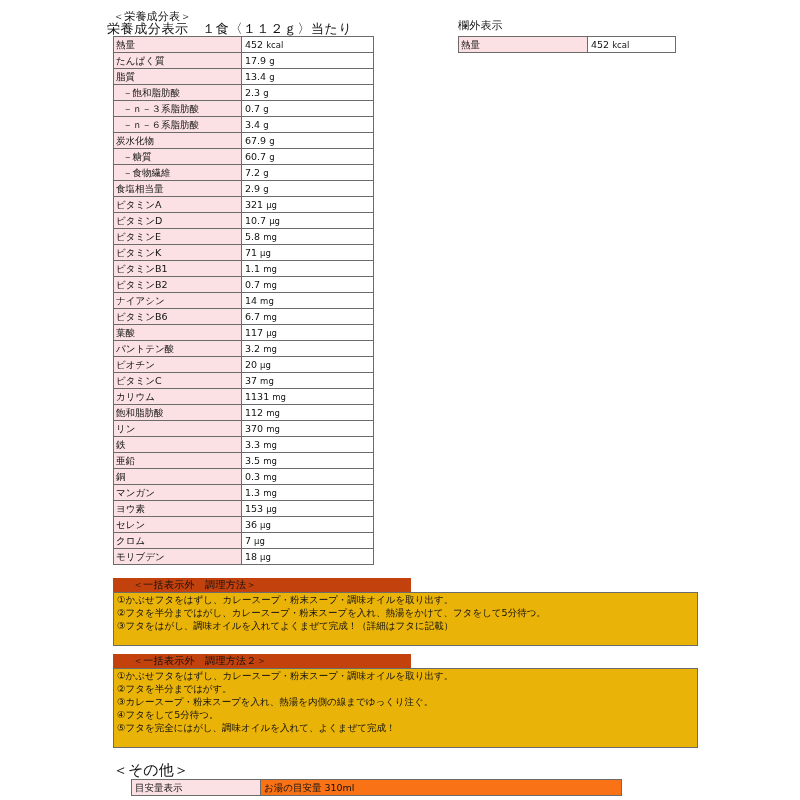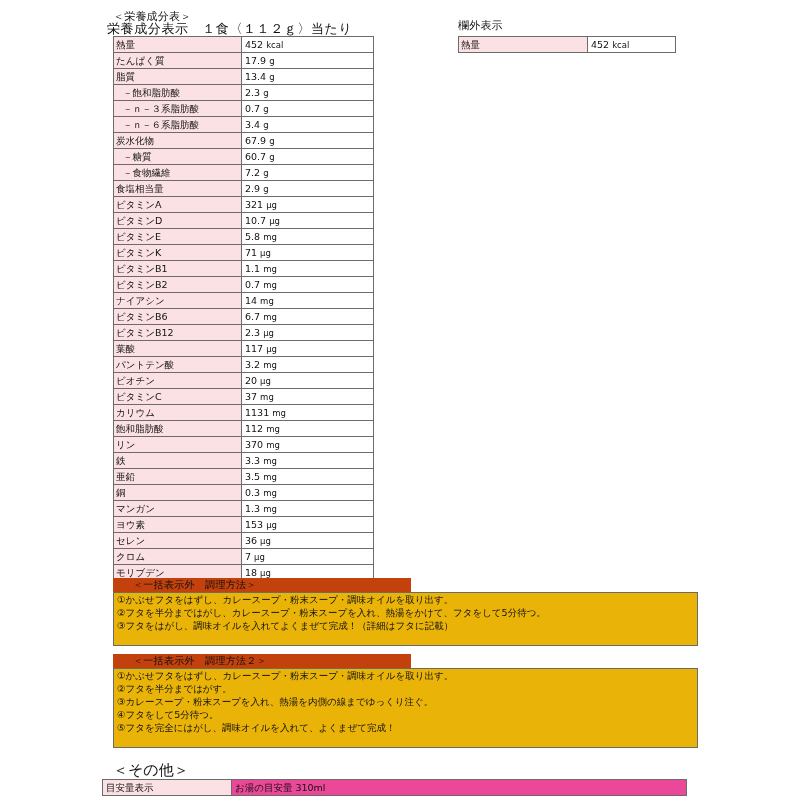--- a/index.html
+++ b/index.html
@@ -121,41 +121,41 @@
   .plain-head {
     position: absolute;
     font-size: 15px;
     line-height: 13px;
     white-space: nowrap;
   }
 
   
   .other-table {
     position: absolute;
-    left: 102px;
+    left: 131px;
     top: 779px;
-    width: 585px;
+    width: 491px;
     border-collapse: collapse;
     table-layout: fixed;
     border-radius: 6px;
   }
   .other-table td {
     border: 1px solid #6b6b6b;
     height: 15px;
     padding: 0 0 0 3px;
     font-size: 9.5px;
     line-height: 14px;
     white-space: nowrap;
   }
   .other-table td.lbl {
     width: 125px;
     background: #fbe1e3;
   }
   .other-table td.val {
-    background: #ec4899;
+    background: #f97316;
   }
   .unit-sm { font-size: 8.5px; }
 </style>
 </head>
 <body>
 
 <div class="page">
 
   <div class="section-title" style="position:absolute; left:113px; top:10px;">＜栄養成分表＞</div>
 
@@ -227,24 +227,20 @@
           <td class="lbl">ビタミンB2</td>
           <td class="val">0.7 <span class="unit-sm">mg</span></td>
         </tr>
         <tr>
           <td class="lbl">ナイアシン</td>
           <td class="val">14 <span class="unit-sm">mg</span></td>
         </tr>
         <tr>
           <td class="lbl">ビタミンB6</td>
           <td class="val">6.7 <span class="unit-sm">mg</span></td>
-        </tr>
-        <tr>
-          <td class="lbl">ビタミンB12</td>
-          <td class="val">2.3 <span class="unit-sm">μg</span></td>
         </tr>
         <tr>
           <td class="lbl">葉酸</td>
           <td class="val">117 <span class="unit-sm">μg</span></td>
         </tr>
         <tr>
           <td class="lbl">パントテン酸</td>
           <td class="val">3.2 <span class="unit-sm">mg</span></td>
         </tr>
         <tr>

